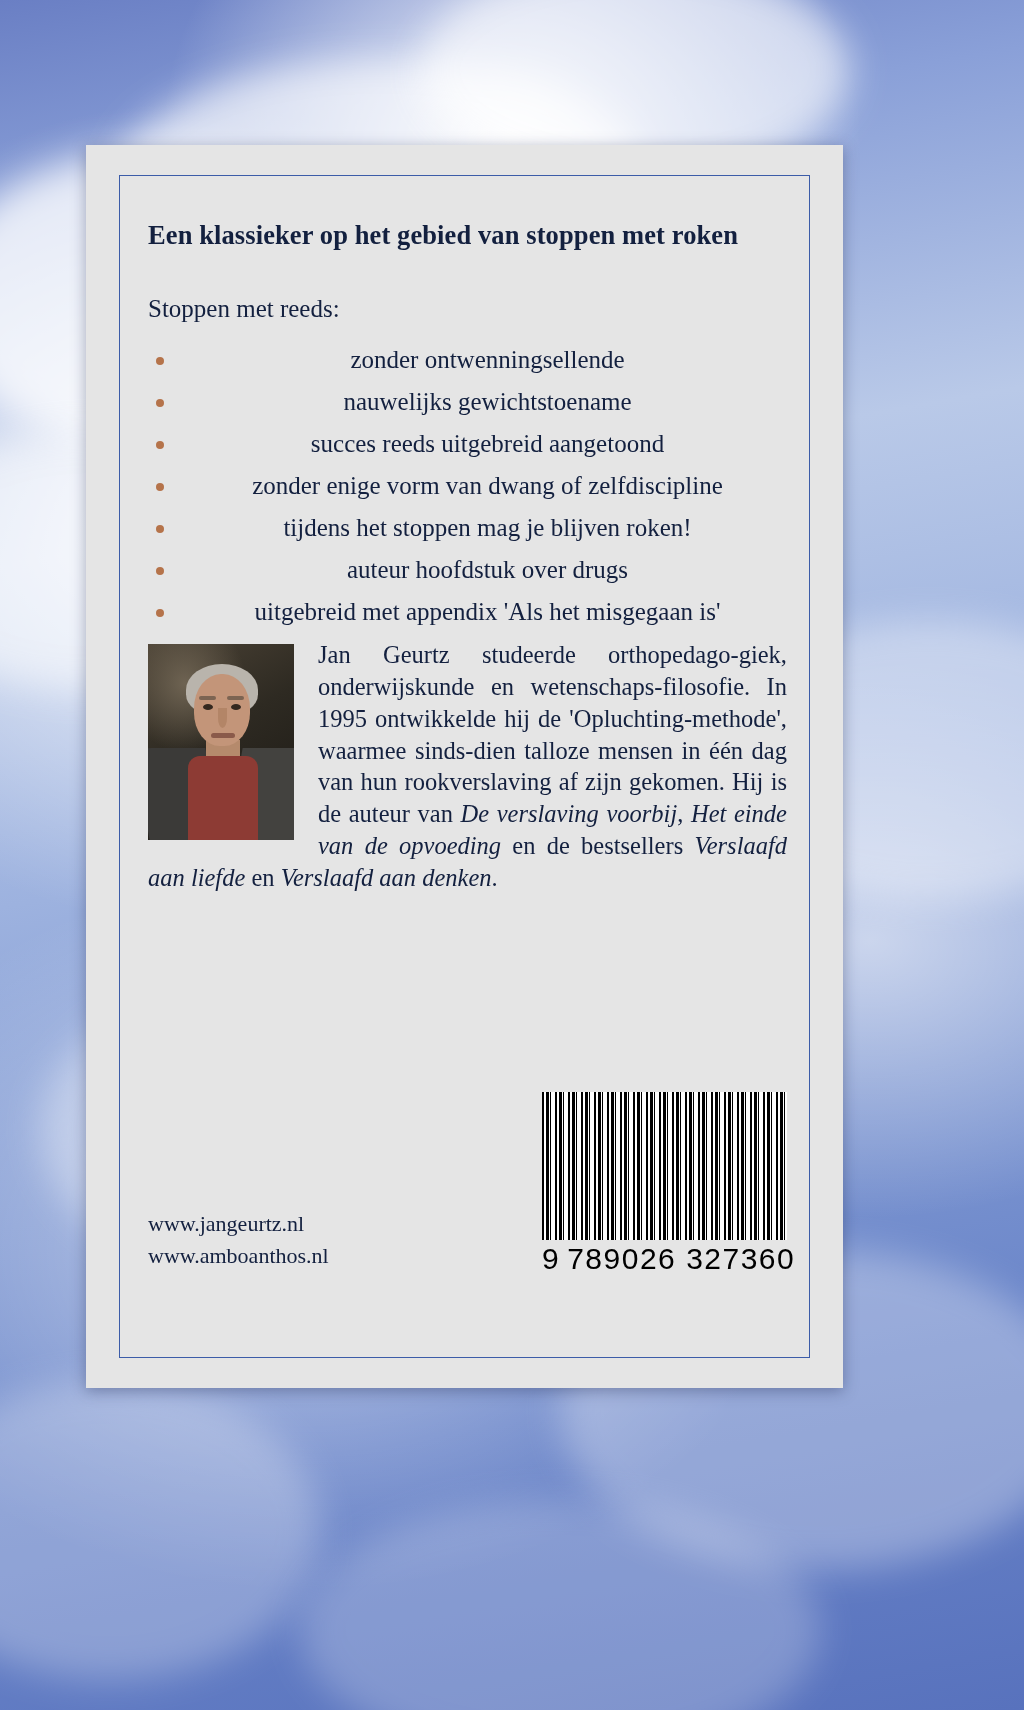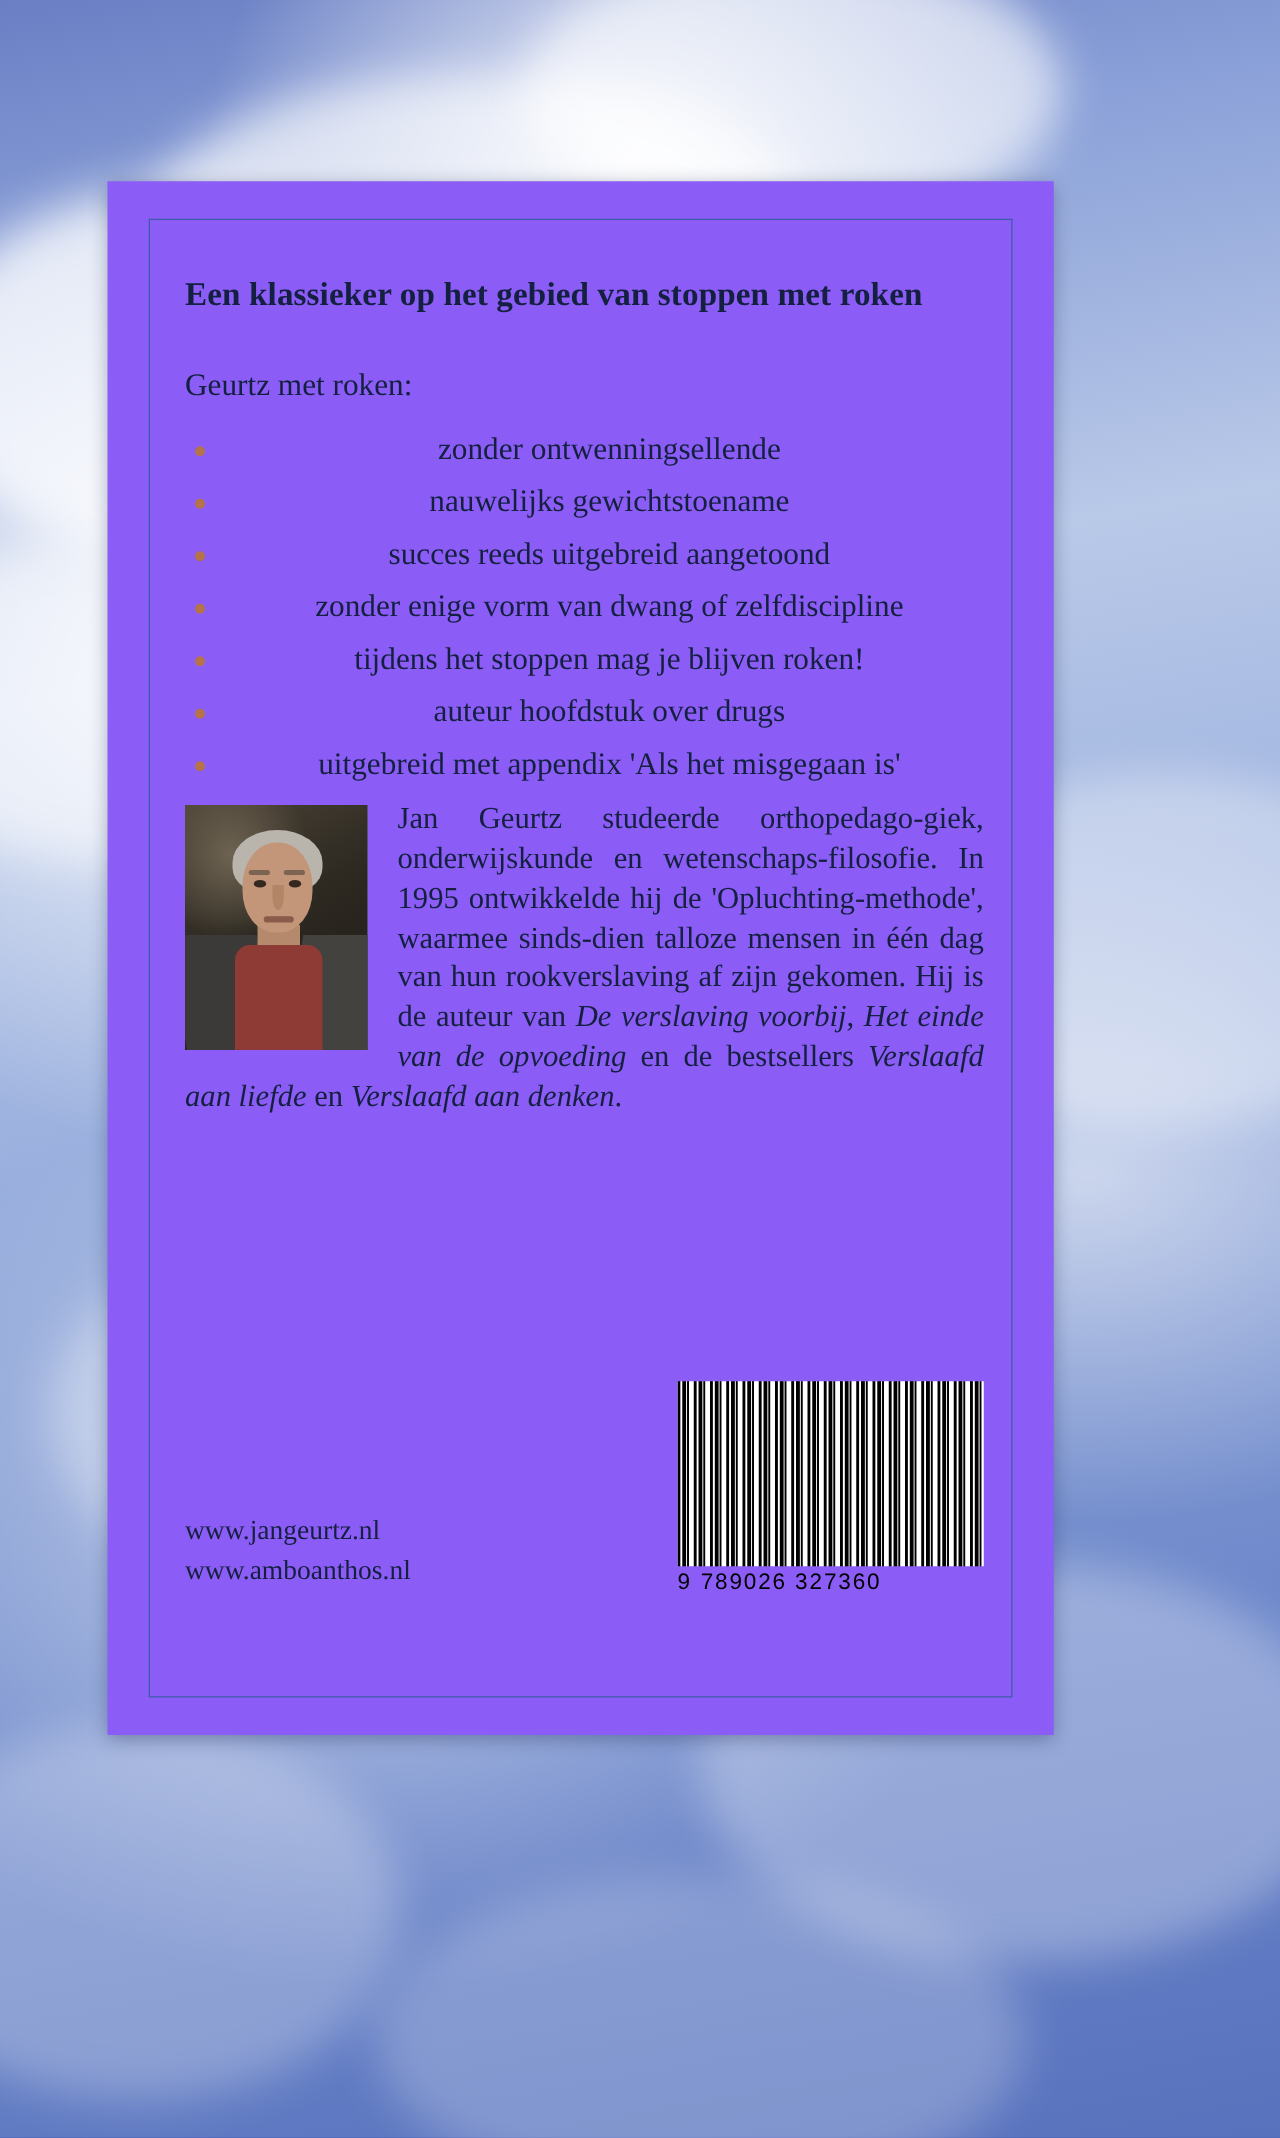--- a/index.html
+++ b/index.html
@@ -41,21 +41,21 @@
   .c8 { left: -100px; top: 1380px; width: 420px; height: 300px; opacity: .35;}
   .c9 { left: 300px;  top: 1500px; width: 520px; height: 260px; opacity: .3;}
 
   
   .cover {
     position: absolute;
     left: 86px;
     top: 145px;
     width: 757px;
     height: 1243px;
-    background: #8b5cf6;
+    background: #e5e5e5;
     box-shadow: 0 3px 14px rgba(20,30,70,0.35);
   }
   .cover-frame {
     position: absolute;
     left: 33px;
     top: 30px;
     right: 33px;
     bottom: 30px;
     border: 1.5px solid #3c5ca8;
   }
@@ -231,21 +231,21 @@
       linear-gradient(90deg,
         #000 0px, #000 2px,
         #fff 2px, #fff 4px,
         #000 4px, #000 7px,
         #fff 7px, #fff 8px,
         #000 8px, #000 9px,
         #fff 9px, #fff 13px);
   }
   .barcode-digits {
     font-family: "Liberation Sans", sans-serif;
-    font-size: 18px;
+    font-size: 30px;
     letter-spacing: 1.5px;
     color: #000;
     margin-top: 2px;
     white-space: nowrap;
   }
   .barcode-digits .lead-digit { margin-right: 7px; }
 </style>
 </head>
 <body>
 
@@ -261,21 +261,21 @@
   <div class="cloud c9"></div>
 </div>
 
 <div class="cover">
   <div class="cover-frame"></div>
 
   <div class="content">
 
     <h1 class="headline">Een klassieker op het gebied van stoppen met roken</h1>
 
-    <p class="lead">Geurtz met roken:</p>
+    <p class="lead">Stoppen met reeds:</p>
 
     <ul class="bullets">
       <li>zonder ontwenningsellende</li>
       <li>nauwelijks gewichtstoename</li>
       <li>succes reeds uitgebreid aangetoond</li>
       <li>zonder enige vorm van dwang of zelfdiscipline</li>
       <li>tijdens het stoppen mag je blijven roken!</li>
       <li>auteur hoofdstuk over drugs</li>
       <li>uitgebreid met appendix 'Als het misgegaan is'</li>
     </ul>

